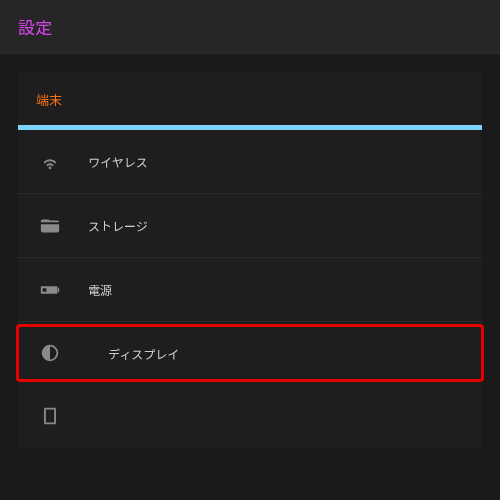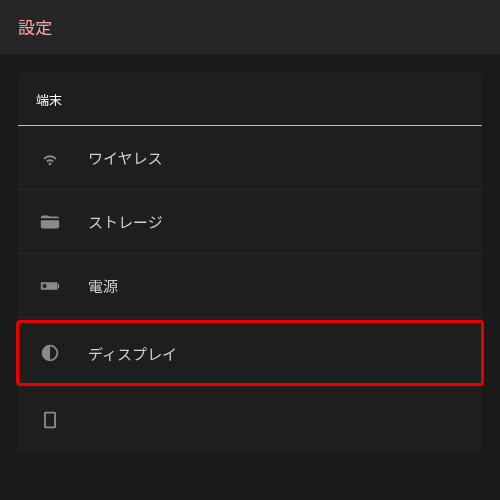--- a/index.html
+++ b/index.html
@@ -8,35 +8,35 @@
       height: 500px;
       background: #1a1a1a;
       font-family: -apple-system, "Hiragino Sans", "Noto Sans JP", sans-serif;
       color: #d0d0d0;
       overflow: hidden;
     }
     .header {
       background: #262626;
       padding: 14px 18px;
       font-size: 17px;
-      color: #fca5a5;
+      color: #d946ef;
       border-bottom: 1px solid #2a2a2a;
     }
     .content {
       padding: 18px 18px 0 18px;
     }
     .panel {
       background: #1e1e1e;
       border-radius: 2px;
     }
     .section-header {
-      color: #ffffff;
+      color: #f97316;
       font-size: 13px;
       padding: 18px 18px 16px 18px;
-      border-bottom: 1px solid #7dd3fc;
+      border-bottom: 5px solid #7dd3fc;
     }
     .item {
       display: flex;
       align-items: center;
       height: 64px;
       padding: 0 18px;
       border-bottom: 1px solid #2a2a2a;
       cursor: pointer;
     }
     .item:last-child { border-bottom: none; }
@@ -45,29 +45,30 @@
       height: 28px;
       display: flex;
       align-items: center;
       justify-content: center;
       margin-right: 24px;
       color: #8a8a8a;
       flex-shrink: 0;
     }
     .icon svg { width: 22px; height: 22px; fill: currentColor; }
     .label {
-      font-size: 15px;
+      font-size: 12px;
       color: #cfcfcf;
     }
     .highlighted {
       border: 3px solid #e60000;
       border-radius: 4px;
       margin: 2px -2px;
       padding: 0 17px;
-      height: 66px;
+      height: 58px;
+      gap: 20px;
     }
   </style>
 </head>
 <body>
 
 <div class="header">設定</div>
 
 <div class="content">
   <div class="panel">
 

